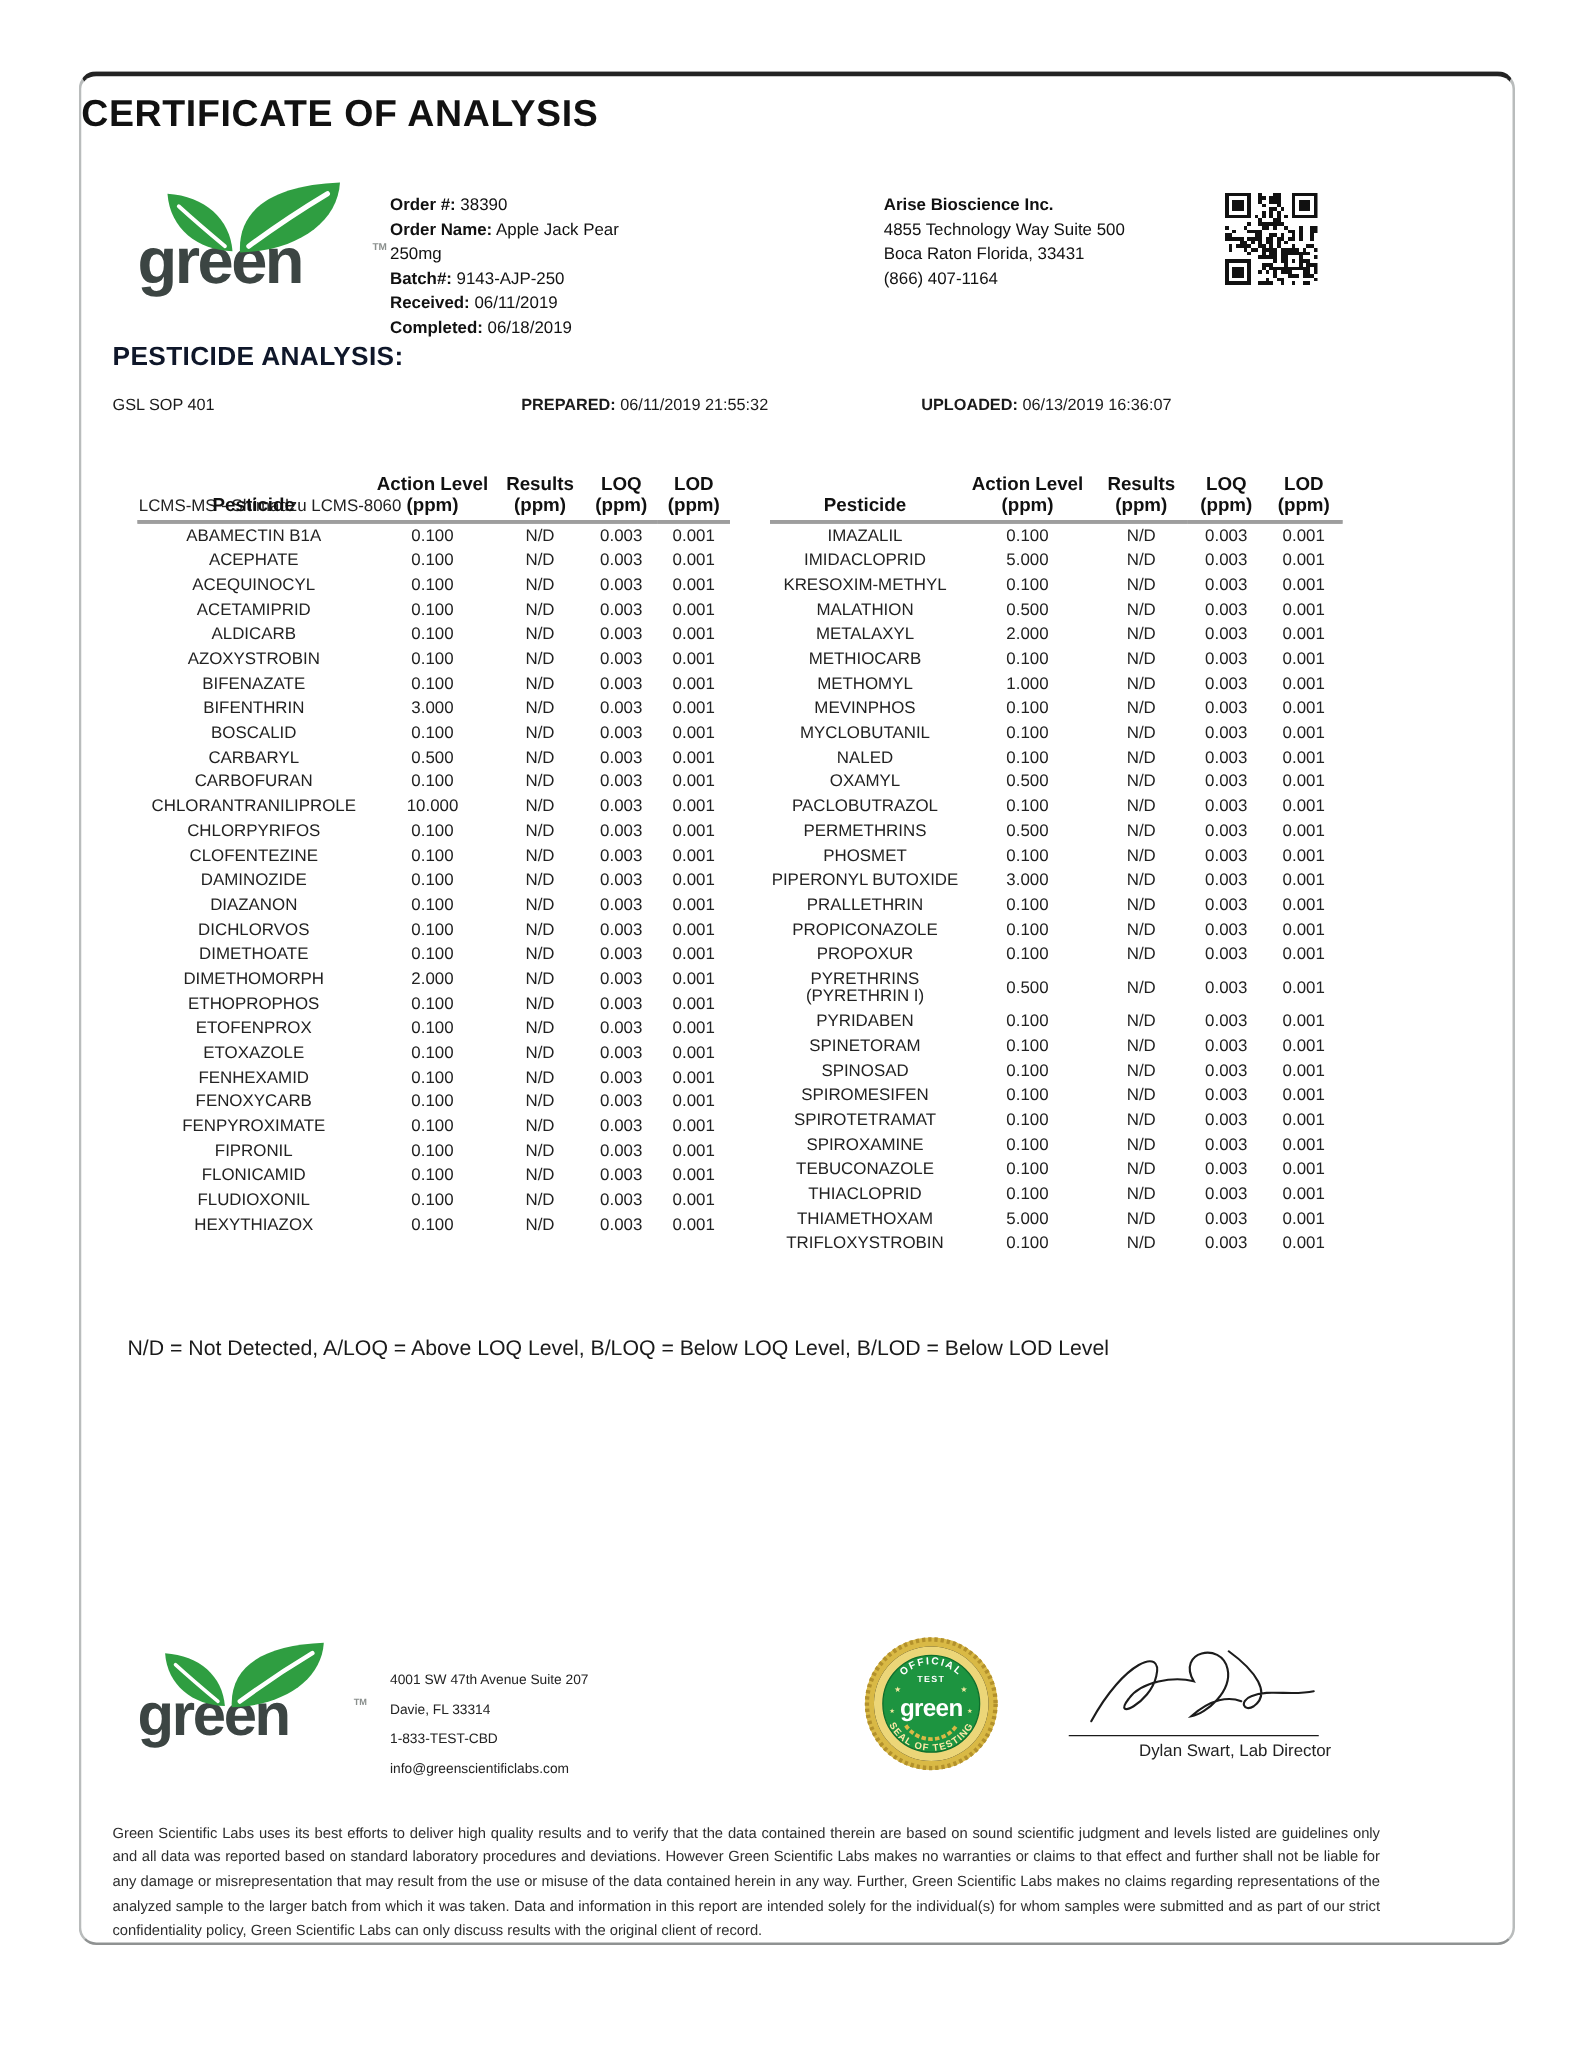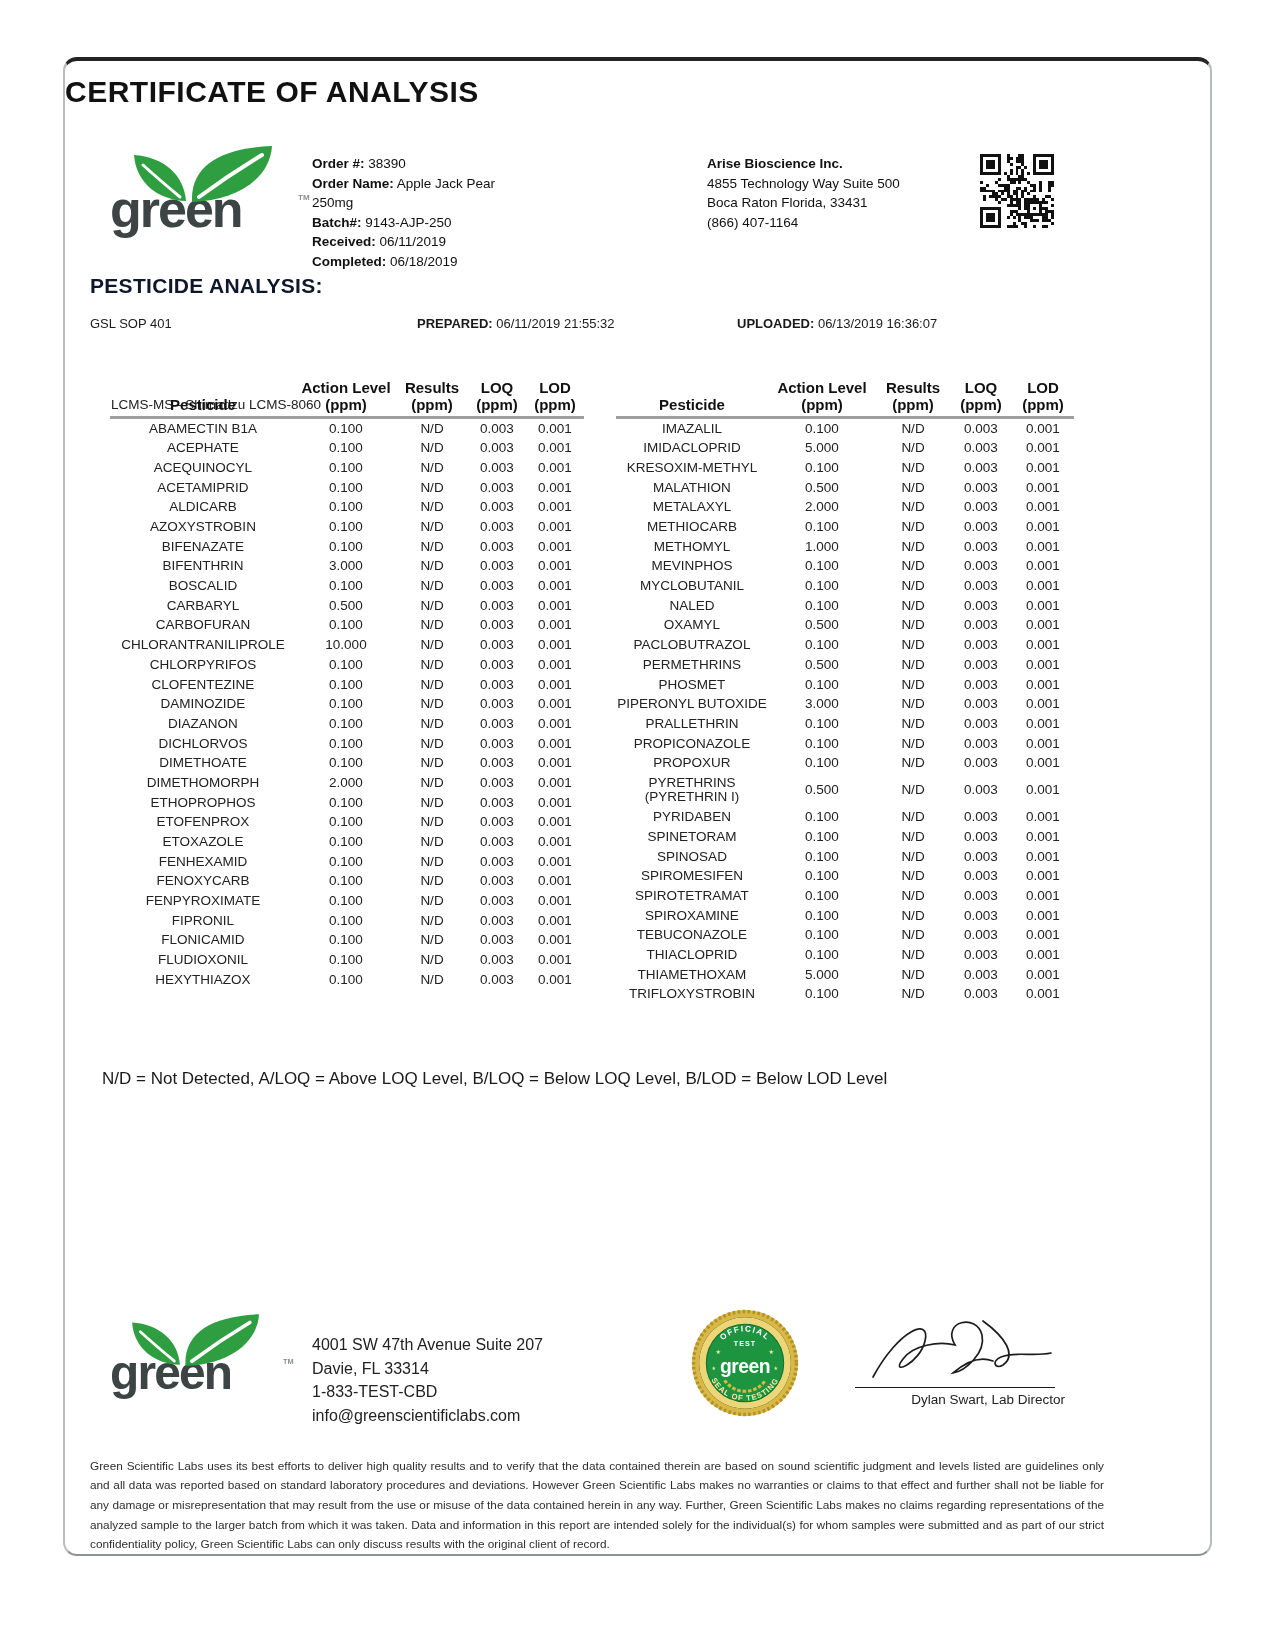--- a/index.html
+++ b/index.html
@@ -36,21 +36,21 @@
   table.pest{font-size:13.5px;color:#222;}
   th{font-size:15px;line-height:17px;font-weight:bold;vertical-align:bottom;padding:0 0 3px 0;color:#111;}
   thead tr{border-bottom:3px solid #9e9e9e;}
   th.c,td.c{text-align:center;}
   th.l,td.l{text-align:center;}
   td{padding:2.6px 0;vertical-align:middle;line-height:14.5px;}
   .th-unit{display:block;font-size:15px;}
   
   .footnote{left:37px;top:1008px;font-size:17px;color:#1a1a1a;}
   
-  .address-block{left:247px;top:1272px;font-size:16px;line-height:23.5px;color:#222;}
+  .address-block{left:247px;top:1272px;font-size:11px;line-height:23.5px;color:#222;}
   .seal{left:626px;top:1248px;width:108px;height:108px;}
   .sig-block{left:790px;top:1252px;width:210px;text-align:right;}
   .sig-line{border-bottom:1.6px solid #1a1a1a;width:200px;margin-top:-2px;}
   .sig-name{font-size:13.5px;color:#222;margin-top:4px;margin-left:10px;}
   
   .disclaimer{left:25px;top:1384px;width:1014px;font-size:11.8px;line-height:19.6px;color:#2e2e2e;text-align:justify;}
 </style>
 </head>
 <body>
 

